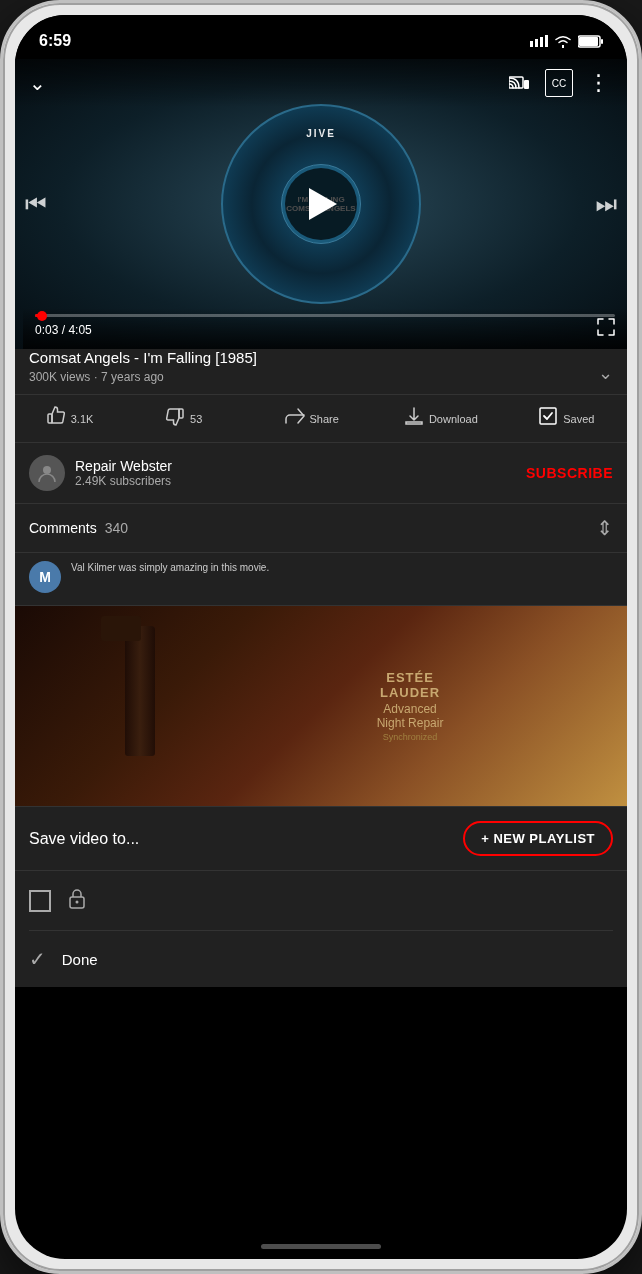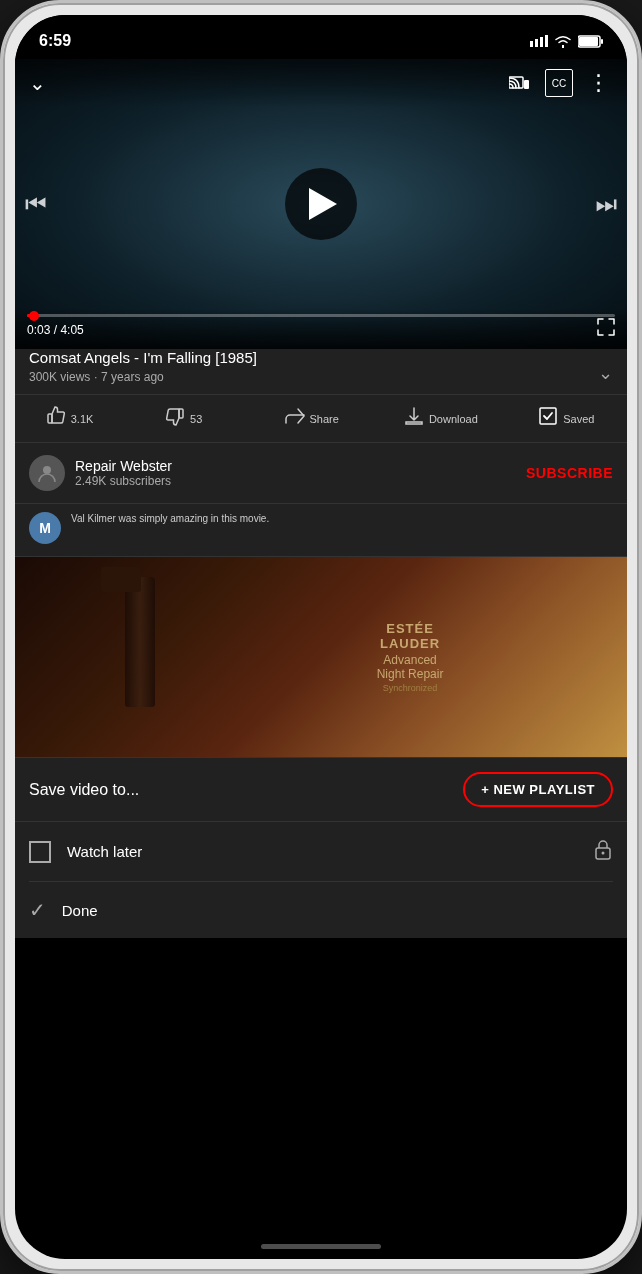--- a/index.html
+++ b/index.html
@@ -142,21 +142,21 @@
       transform: translateY(-50%);
       display: flex;
       justify-content: space-between;
       padding: 0 10px;
     }
     .nav-arrow { color: #fff; font-size: 24px; opacity: 0.8; }
     
     .video-bottom {
       position: absolute;
       bottom: 0;
-      left: 0;
+      left: 8px;
       right: 0;
       padding: 6px 12px 8px;
       background: linear-gradient(to top, rgba(0,0,0,0.8) 0%, transparent 100%);
       text-align: right;
     }
     .time-display {
       color: #fff;
       font-size: 12px;
       margin-bottom: 4px;
     }
@@ -420,20 +420,26 @@
           <rect x="0" y="1" width="22" height="11" rx="2" stroke="white" stroke-width="1.5" fill="none"></rect>
           <rect x="1" y="2" width="19" height="9" rx="1" fill="white"></rect>
           <rect x="23" y="4" width="2" height="5" rx="1" fill="white"></rect>
         </svg>
       </div>
     </div>
 
     <div class="video-area">
       <div class="video-thumbnail">
 
+        <div class="vinyl-record">
+          <span class="jive-label">JIVE</span>
+          <div class="vinyl-label">
+            <div class="vinyl-text">I'M FALLING<br>COMSAT ANGELS</div>
+          </div>
+        </div>
 
         <div class="play-overlay">
           <div class="play-triangle"></div>
         </div>
       </div>
 
       <div class="video-top-controls">
         <span class="chevron-down">⌄</span>
         <div class="top-right-controls">
           <span class="ctrl-icon cast-icon">
@@ -547,20 +553,25 @@
             <path d="M3 20C3 15.6 6.6 12 11 12C15.4 12 19 15.6 19 20" stroke="#888" stroke-width="1.5" fill="none"></path>
           </svg>
         </div>
         <div class="channel-info">
           <div class="channel-name">Repair Webster</div>
           <div class="channel-subs">2.49K subscribers</div>
         </div>
         <span class="subscribe-btn">SUBSCRIBE</span>
       </div>
 
+      <div class="comments-row">
+        <span class="comments-label">Comments</span>
+        <span class="comments-count">340</span>
+        <span class="comments-expand">⇕</span>
+      </div>
 
       <div class="comment-preview">
         <div class="comment-avatar">
           <span>M</span>
         </div>
         <span class="comment-text">Val Kilmer was simply amazing in this movie.</span>
       </div>
 
       <div class="ad-thumbnail">
         <div style="position:absolute; left:0; top:0; width:100%; height:100%; background: linear-gradient(135deg, #1a0a05 0%, #3a1a08 30%, #5a2510 50%, #8a5025 70%, #c09040 100%);"></div>
@@ -578,21 +589,20 @@
         <div class="save-header">
           <span class="save-title">Save video to...</span>
           <button class="new-playlist-btn">
             <span>+ NEW PLAYLIST</span>
           </button>
         </div>
         <div class="save-divider"></div>
 
         <div class="playlist-item">
           <div class="checkbox"></div>
-          <span class="playlist-name">Watch later</span>
           <span class="lock-icon">
             <svg width="20" height="22" viewBox="0 0 20 22" fill="none">
               <rect x="3" y="10" width="14" height="11" rx="2" stroke="#aaa" stroke-width="1.5" fill="none"></rect>
               <path d="M6 10V7C6 4.8 7.8 3 10 3C12.2 3 14 4.8 14 7V10" stroke="#aaa" stroke-width="1.5" fill="none"></path>
               <circle cx="10" cy="15" r="1.5" fill="#aaa"></circle>
             </svg>
           </span>
         </div>
 
         <div class="done-item">

